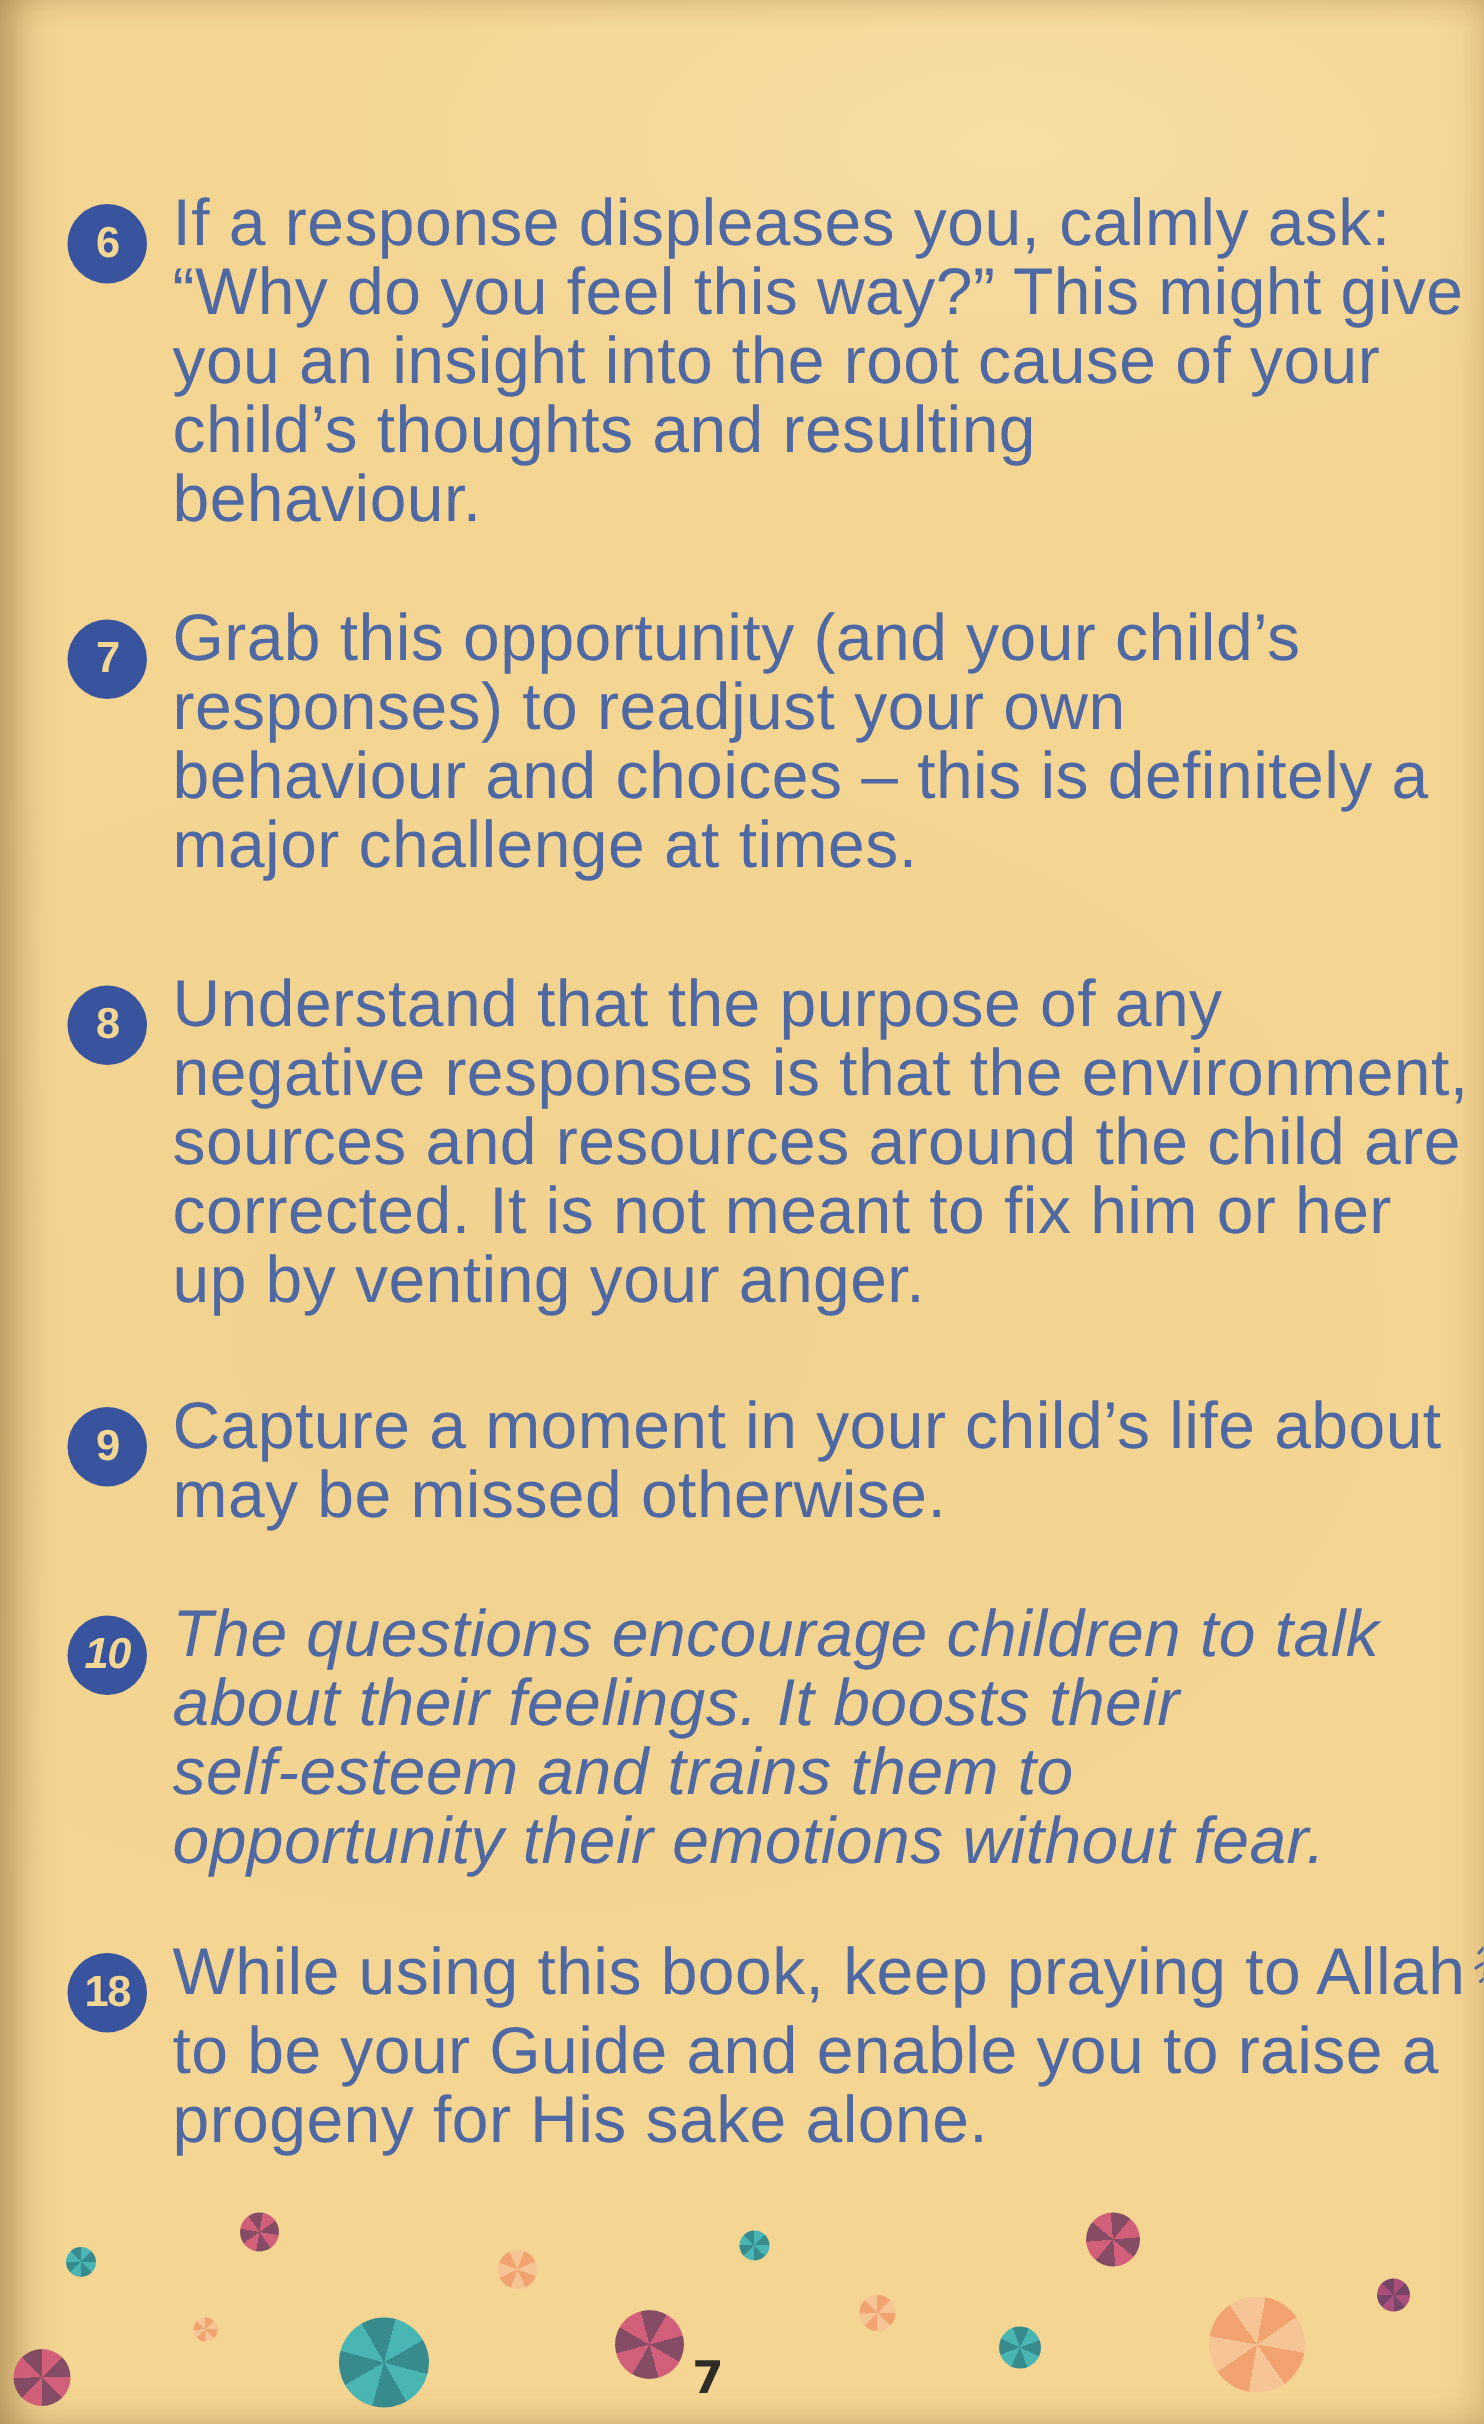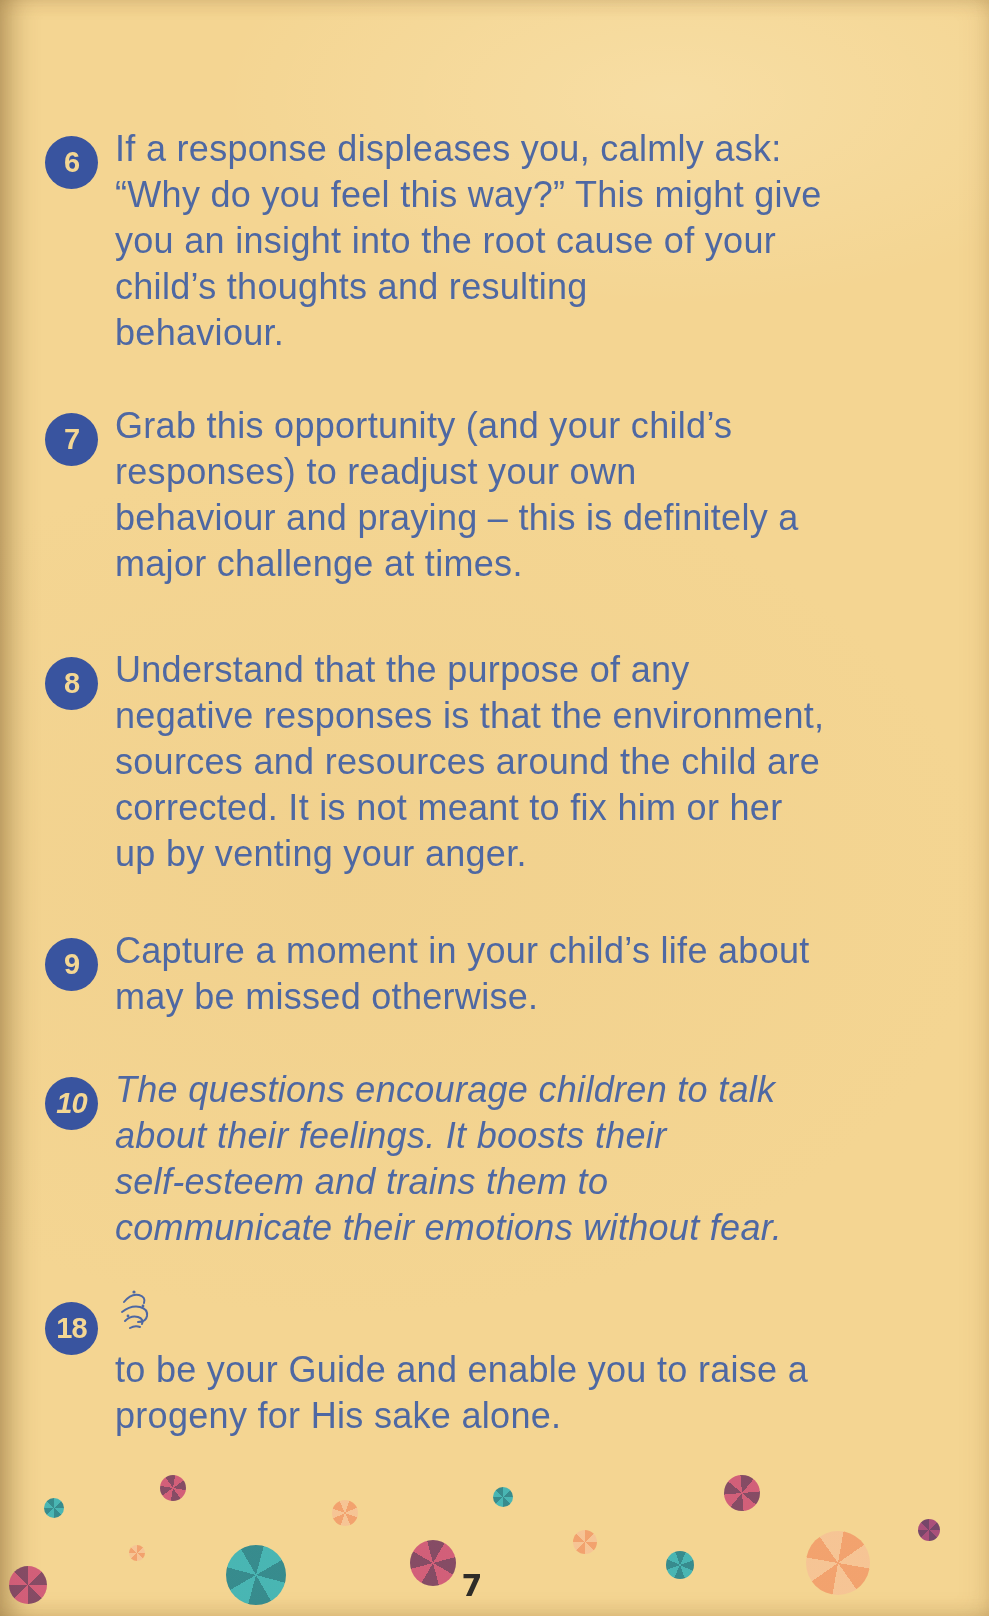--- a/index.html
+++ b/index.html
@@ -35,21 +35,21 @@
     background: #39549f;
     display: flex; align-items: center; justify-content: center;
     font-weight: bold;
     font-size: 29px;
     letter-spacing: -1px;
     color: #f4d793;
   }
   .item-text {
     margin: 0 0 0 70px;
     white-space: pre;
-    font-size: 36px;
+    font-size: 44px;
     line-height: 46px;
     letter-spacing: 0.3px;
     color: #4e68a3;
   }
   .honorific {
     display: inline-block;
     vertical-align: top;
     position: relative;
     top: -4px;
     margin-left: 3px;
@@ -92,21 +92,21 @@
 child’s thoughts and resulting
 behaviour.</p>
   </div>
 
   <div class="item" id="item-7">
     <div class="badge">
         <span>7</span>
       </div>
     <p class="item-text">Grab this opportunity (and your child’s
 responses) to readjust your own
-behaviour and praying – this is definitely a
+behaviour and choices – this is definitely a
 major challenge at times.</p>
   </div>
 
   <div class="item" id="item-8">
     <div class="badge">
         <span>8</span>
       </div>
     <p class="item-text">Understand that the purpose of any
 negative responses is that the environment,
 sources and resources around the child are
@@ -122,28 +122,28 @@
 may be missed otherwise.</p>
   </div>
 
   <div class="item" id="item-10">
     <div class="badge">
         <span>10</span>
       </div>
     <p class="item-text">The questions encourage children to talk
 about their feelings. It boosts their
 self-esteem and trains them to
-communicate their emotions without fear.</p>
+opportunity their emotions without fear.</p>
   </div>
 
   <div class="item" id="item-11">
     <div class="badge">
         <span>18</span>
       </div>
-    <p class="item-text"><span class="honorific"><svg width="34" height="44" viewBox="0 0 34 44" fill="none" stroke="#4e68a3" stroke-width="2" stroke-linecap="round">
+    <p class="item-text"><span>While using this book, keep praying to Allah</span><span class="honorific"><svg width="34" height="44" viewBox="0 0 34 44" fill="none" stroke="#4e68a3" stroke-width="2" stroke-linecap="round">
           <path d="M6 14 q7 -9 15 -7 q7 2 5 8"></path>
           <path d="M4 24 q9 -7 18 -5 q8 2 7 9 q-1 6 -9 6"></path>
           <path d="M7 33 q6 -6 13 -4 q6 2 4 7"></path>
           <path d="M12 40 q5 -3 10 -1"></path>
           <circle cx="16" cy="4" r="1.6" fill="#4e68a3" stroke="none"></circle>
           <circle cx="25" cy="18" r="1.4" fill="#4e68a3" stroke="none"></circle>
           <circle cx="10" cy="28" r="1.4" fill="#4e68a3" stroke="none"></circle>
         </svg></span><span>
 to be your Guide and enable you to raise a
 progeny for His sake alone.</span></p>

